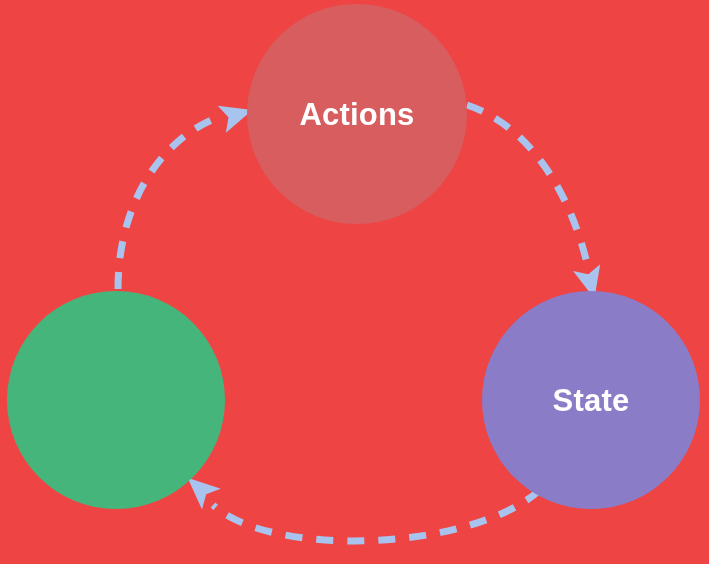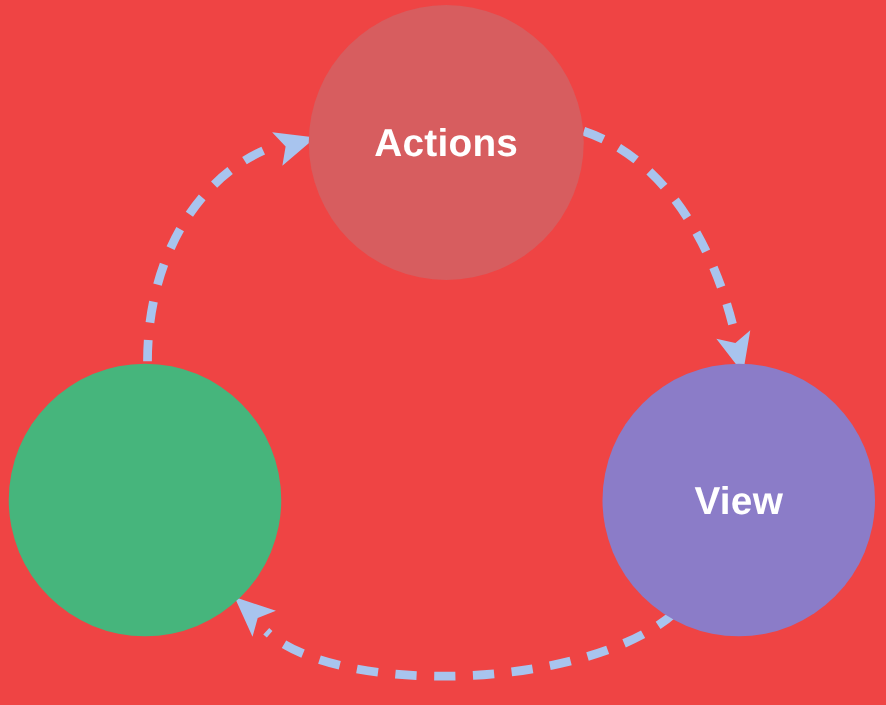--- a/index.html
+++ b/index.html
@@ -75,15 +75,15 @@
     <g>
       <circle cx="357" cy="114" r="110" fill="#D75D5F"></circle>
       <circle cx="116" cy="400" r="109" fill="#46B57C"></circle>
       <circle cx="591" cy="400" r="109" fill="#8B7CC8"></circle>
     </g>
   </svg>
 
   <div class="node-label" id="label-actions" style="left: 357px; top: 115px; color: rgb(255, 255, 255);">Actions</div>
 
 
-  <div class="node-label" id="label-state" style="left: 591px; top: 401px; color: rgb(255, 255, 255);">View</div>
+  <div class="node-label" id="label-state" style="left: 591px; top: 401px; color: rgb(255, 255, 255);">State</div>
 
 </div>
 
 </body></html>

